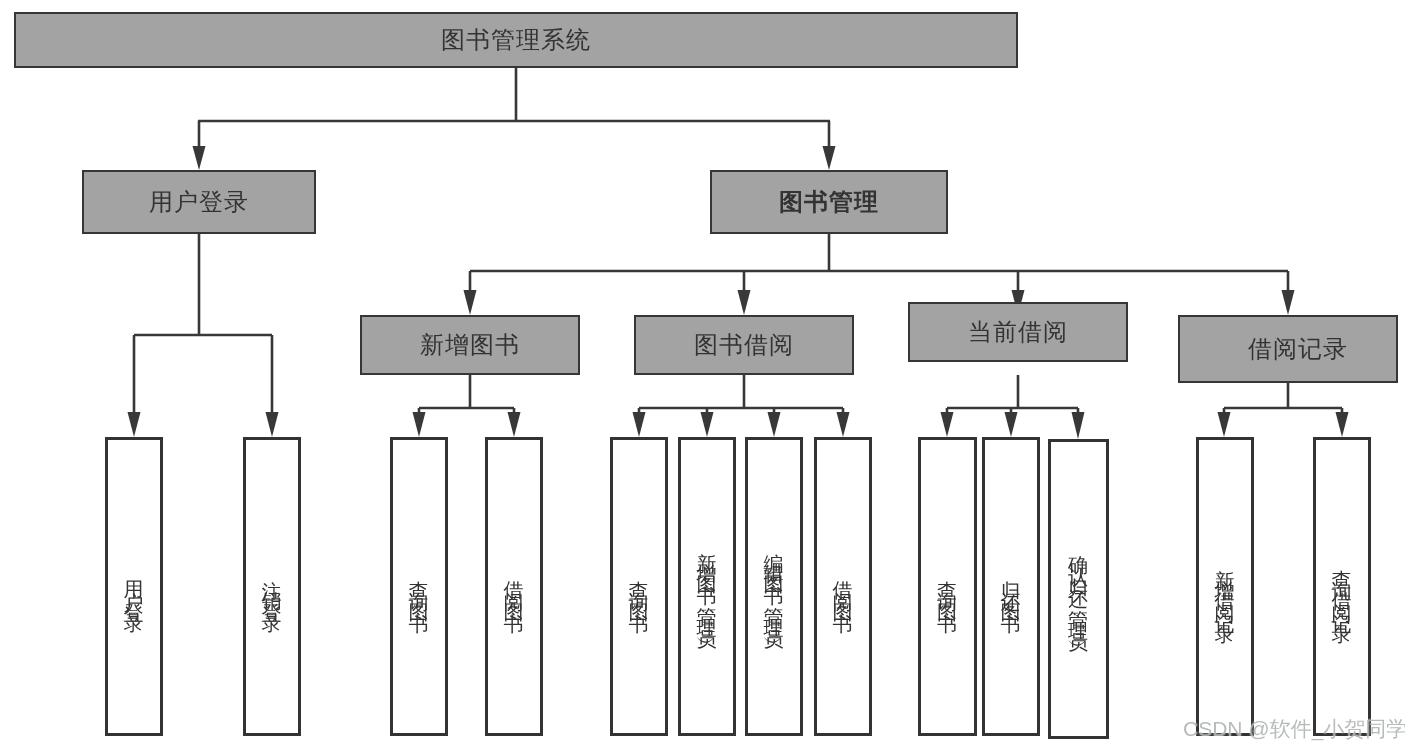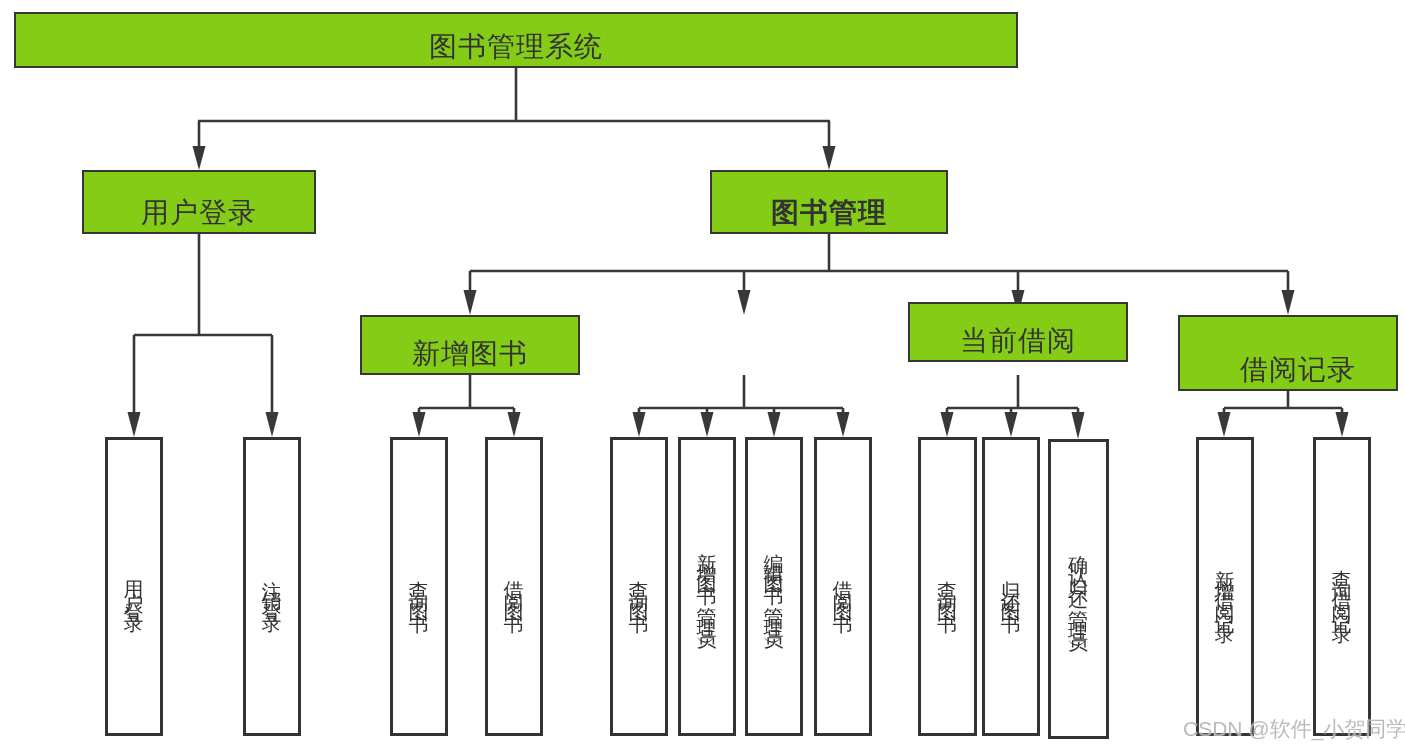--- a/index.html
+++ b/index.html
@@ -14,27 +14,27 @@
   }
   .wires {
     position: absolute;
     left: 0; top: 0;
     width: 1405px; height: 747px;
     z-index: 1;
   }
   .hbox {
     position: absolute;
     z-index: 2;
-    background: #84cc16;
+    background: #a3a3a3;
     border: 2.5px solid #363636;
     box-sizing: border-box;
     display: flex;
-    align-items: flex-end;
+    align-items: center;
     justify-content: center;
-    font-size: 28px;
+    font-size: 24px;
     letter-spacing: 1px;
     white-space: nowrap;
   }
   .vbox {
     position: absolute;
     z-index: 2;
     background: #ffffff;
     border: 3px solid #333333;
     box-sizing: border-box;
     display: flex;
@@ -115,24 +115,27 @@
   <div class="hbox" style="left:82px; top:170px; width:234px; height:64px;">
     <span>用户登录</span>
   </div>
   <div class="hbox" style="left:710px; top:170px; width:238px; height:64px;font-weight:bold;">
     <span>图书管理</span>
   </div>
 
   <div class="hbox" style="left:360px; top:315px; width:220px; height:60px;">
     <span>新增图书</span>
   </div>
+  <div class="hbox" style="left:634px; top:315px; width:220px; height:60px;">
+    <span>图书借阅</span>
+  </div>
   <div class="hbox" style="left:908px; top:302px; width:220px; height:60px;">
     <span>当前借阅</span>
   </div>
-  <div class="hbox" style="left:1178px; top:315px; width:220px; height:76px;padding-left:20px;">
+  <div class="hbox" style="left:1178px; top:315px; width:220px; height:68px;padding-left:20px;">
     <span>借阅记录</span>
   </div>
 
   <div class="vbox" style="left:105px; top:437px; width:58px; height:299px;">
     <span class="vtext">用户登录</span>
   </div>
   <div class="vbox" style="left:243px; top:437px; width:58px; height:299px;">
     <span class="vtext">注销登录</span>
   </div>
 

